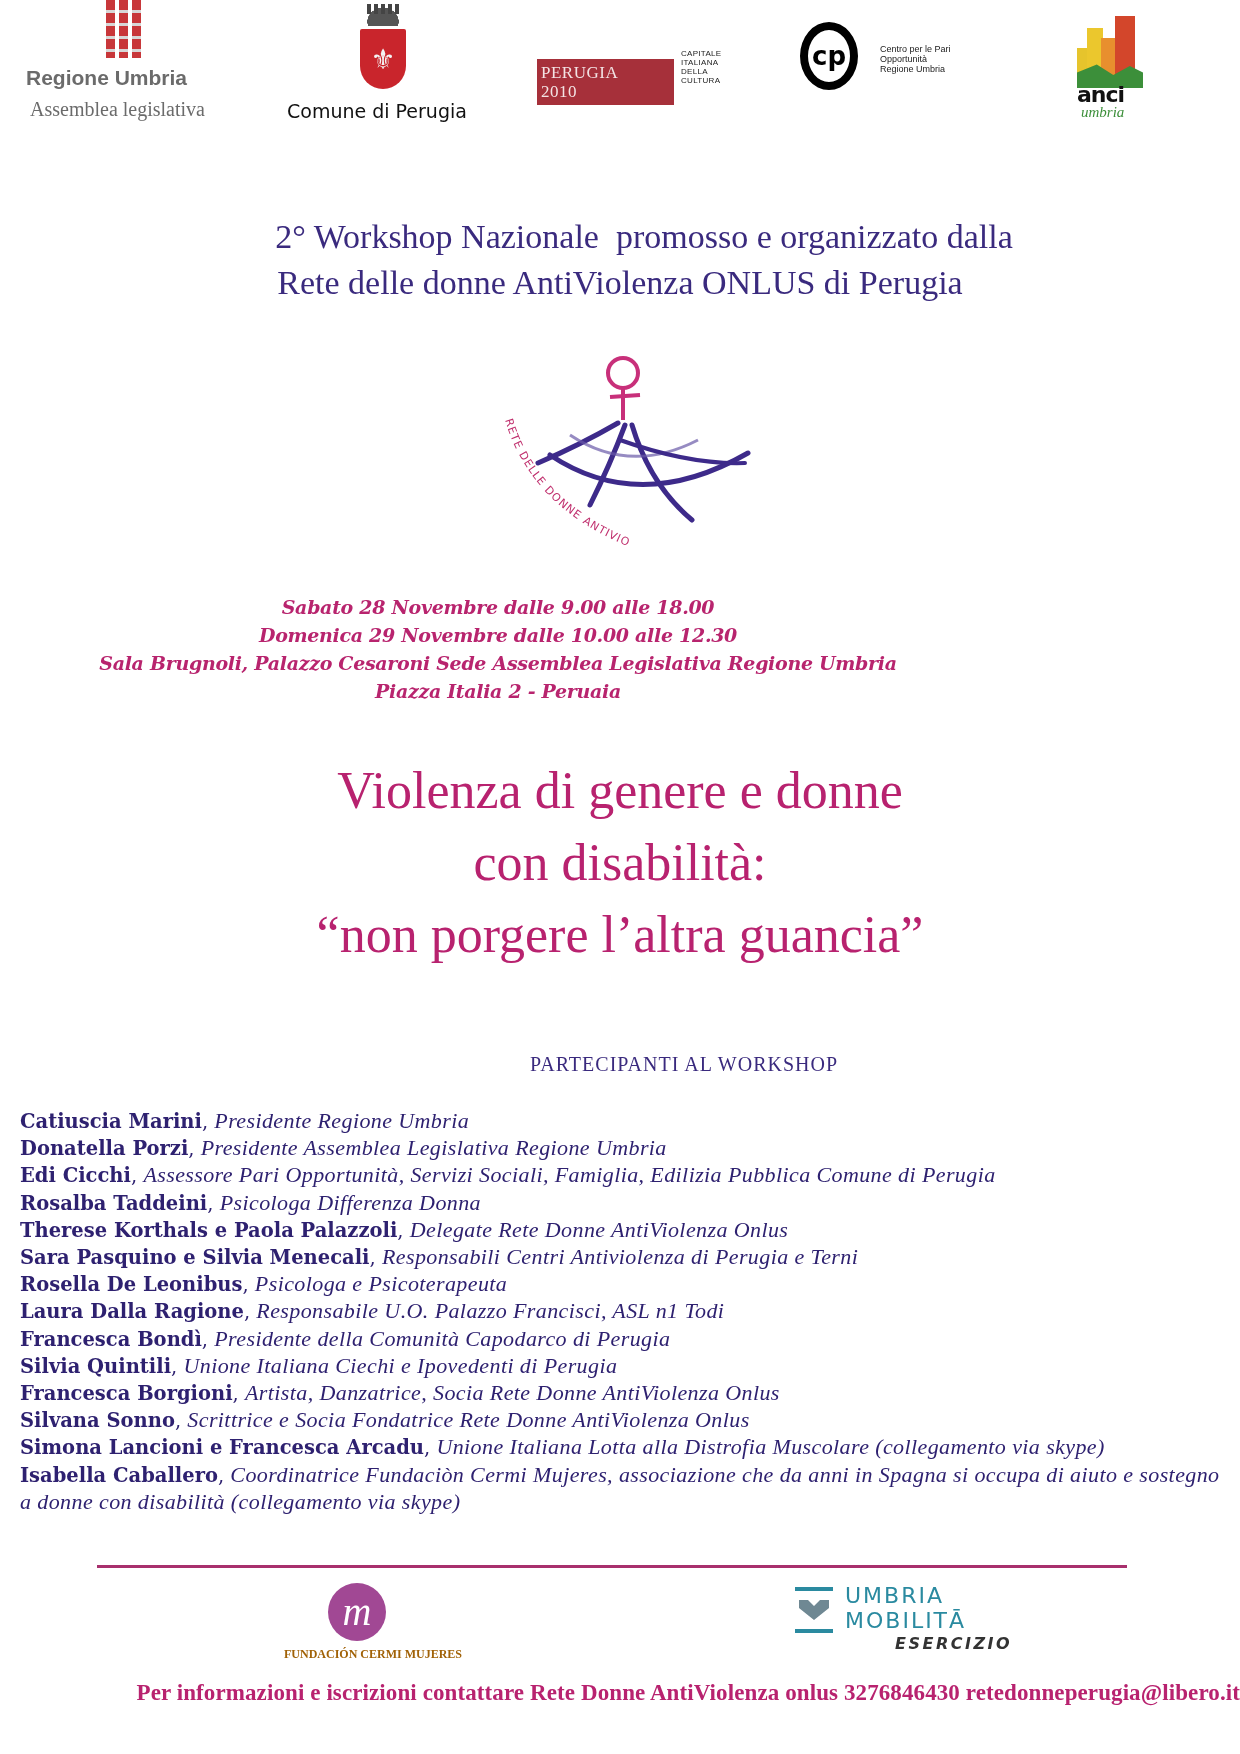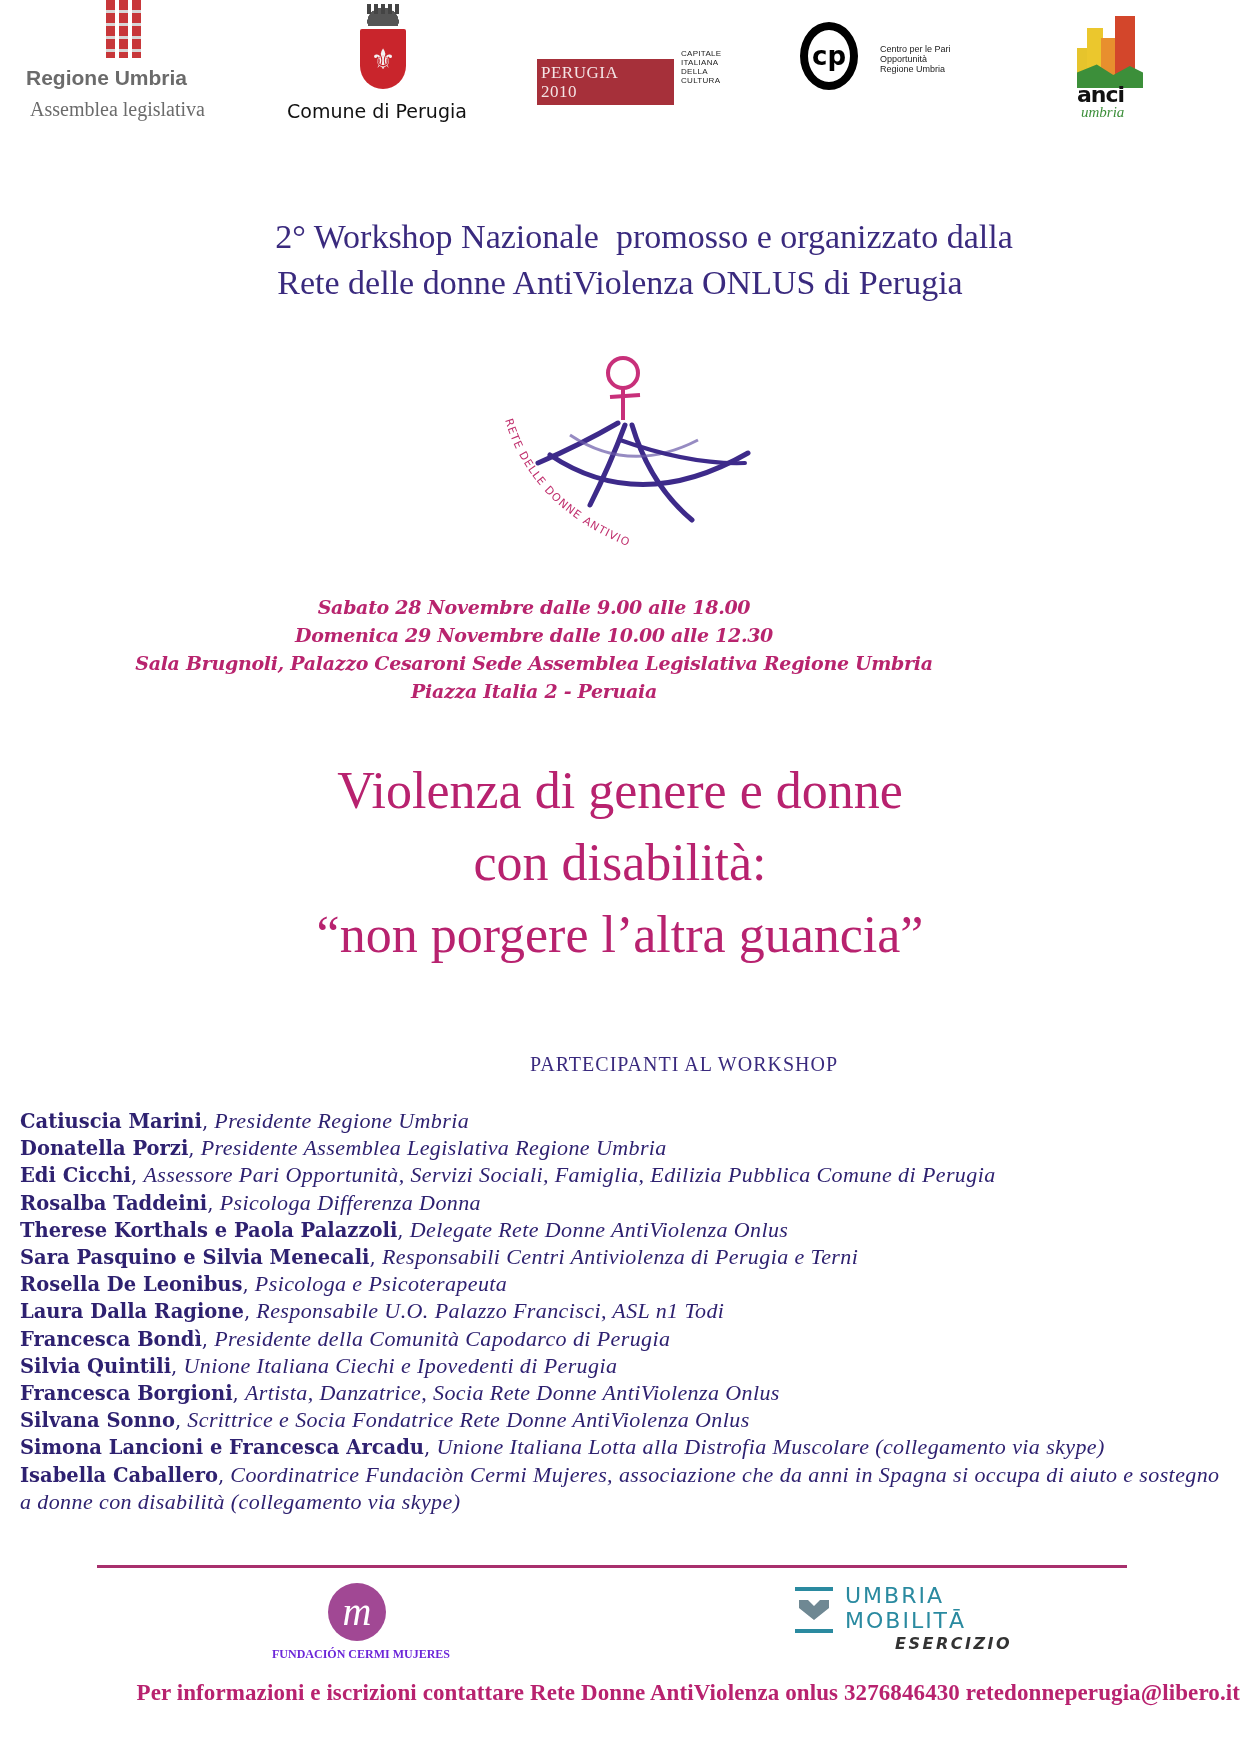--- a/index.html
+++ b/index.html
@@ -37,38 +37,38 @@
   .anci-word { position: absolute; left: 2px; top: 74px; font-family: "DejaVu Sans", sans-serif; font-weight: bold; font-size: 22px; color: #111; letter-spacing: -1px; }
   .anci-sub { position: absolute; left: 6px; top: 96px; font-family: "Liberation Serif", serif; font-style: italic; font-size: 15px; color: #3c8f3a; }
 
   
   .headline { left: 0; width: 1240px; top: 214px; text-align: center; color: #3a2a7e; font-family: "Liberation Serif", serif; font-size: 34px; line-height: 46px; }
 
   
   .net-logo { left: 470px; top: 345px; width: 300px; height: 215px; }
 
   
-  .event { left: 0; width: 996px; top: 593px; text-align: center; color: #b8246e; font-family: "DejaVu Serif", serif; font-style: italic; font-weight: bold; font-size: 19px; line-height: 28px; letter-spacing: -0.3px; padding-left: 36px; }
+  .event { left: 0; width: 996px; top: 593px; text-align: center; color: #b8246e; font-family: "DejaVu Serif", serif; font-style: italic; font-weight: bold; font-size: 19px; line-height: 28px; letter-spacing: -0.3px; }
 
   
   .title { left: 0; width: 1240px; top: 755px; text-align: center; color: #b8226f; font-family: "Liberation Serif", serif; font-size: 52px; line-height: 72px; }
 
   
   .part-heading { left: 530px; top: 1053px; color: #3a2a7e; font-family: "Liberation Serif", serif; font-size: 20px; letter-spacing: 1px; white-space: nowrap; }
   .participants { left: 20px; top: 1108px; width: 1210px; color: #2e2170; font-family: "DejaVu Serif", serif; font-size: 19.5px; line-height: 26.2px; }
   .participants .row { white-space: nowrap; }
   .participants .name { font-weight: bold; }
   .participants .role { font-style: italic; font-family: "Liberation Serif", serif; font-size: 22px; letter-spacing: 0.4px; }
   .participants .row.wrap { white-space: normal; }
 
   
   .divider { left: 97px; top: 1565px; width: 1030px; height: 3px; background: #a8306d; }
   .cermi { left: 262px; top: 1583px; width: 200px; height: 80px; }
   .cermi-circle { position: absolute; left: 66px; top: 0; width: 58px; height: 58px; border-radius: 50%; background: #a14894; color: #fff; font-family: "Liberation Serif", serif; font-style: italic; font-size: 40px; display: flex; align-items: center; justify-content: center; line-height: 1; }
-  .cermi-text { position: absolute; left: 4px; top: 64px; width: 190px; text-align: center; font-family: "Liberation Serif", serif; font-weight: bold; font-size: 12px; color: #6d28d9; white-space: nowrap; }
+  .cermi-text { position: absolute; left: 16px; top: 64px; width: 190px; text-align: center; font-family: "Liberation Serif", serif; font-weight: bold; font-size: 12px; color: #a16207; white-space: nowrap; }
 
   .umbria-mob { left: 795px; top: 1583px; width: 200px; height: 75px; }
   .um-icon { position: absolute; left: 0; top: 4px; width: 38px; height: 46px; }
   .um-bar { position: absolute; left: 0; width: 38px; height: 4px; background: #2a8aa0; }
   .um-heart { position: absolute; left: 4px; top: 13px; width: 30px; height: 20px; background: #6f8893; clip-path: polygon(0 0, 30% 0, 50% 30%, 70% 0, 100% 0, 100% 40%, 50% 100%, 0 40%); }
   .um-text { position: absolute; left: 50px; top: 0; font-family: "DejaVu Sans", sans-serif; font-size: 22px; line-height: 25px; color: #2a8aa0; letter-spacing: 2px; white-space: nowrap; }
   .um-sub { position: absolute; left: 100px; top: 51px; font-family: "DejaVu Sans", sans-serif; font-weight: bold; font-style: italic; font-size: 16px; color: #333; letter-spacing: 2.5px; }
 
   .contact { left: 0; width: 1240px; top: 1680px; text-align: right; color: #b8226f; font-family: "Liberation Serif", serif; font-weight: bold; font-size: 23px; white-space: nowrap; letter-spacing: 0.1px; }
 </style>

